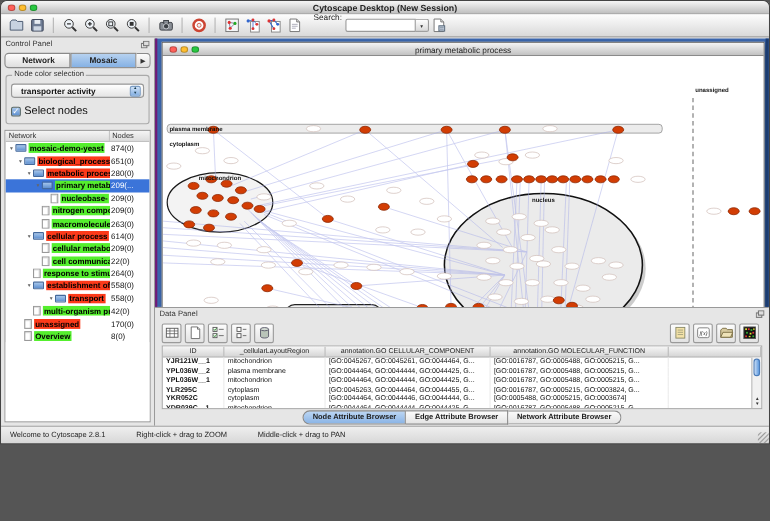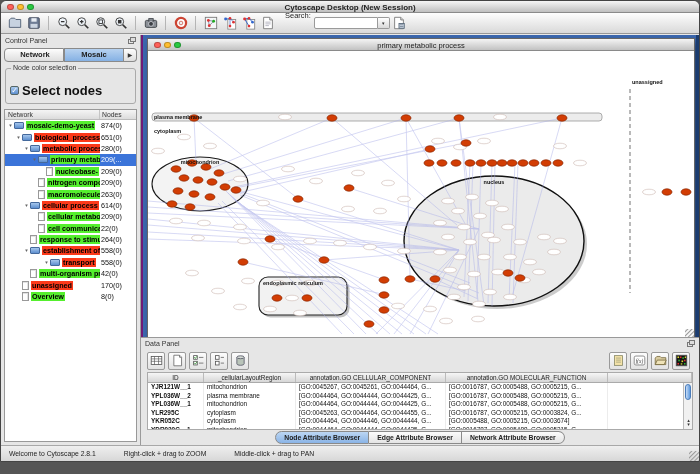--- a/index.html
+++ b/index.html
@@ -1,17 +1,17 @@
 <!DOCTYPE html>
 <html><head>
 <meta charset="utf-8">
 <style>
   *{box-sizing:border-box;margin:0;padding:0}
   body{font-family:"Liberation Sans",sans-serif;background:#555}
-  .app{width:700px;height:462px;position:relative;background:#e8e8e8;border:1px solid #444;overflow:hidden;border-radius:6px 6px 0 0}
+  .app{width:700px;height:404px;position:relative;background:#e8e8e8;border:1px solid #444;overflow:hidden;border-radius:6px 6px 0 0}
   
   .titlebar{height:12px;background:linear-gradient(#f6f6f6,#bfbfbf);border-bottom:1px solid #8a8a8a;position:relative;border-radius:6px 6px 0 0}
   .title{position:absolute;left:0;right:0;top:1.5px;text-align:center;font-size:8px;font-weight:bold;color:#222}
   .lights{position:absolute;left:6px;top:2.5px;display:flex;gap:3.5px}
   .light{width:6.5px;height:6.5px;border-radius:50%;border:1px solid rgba(0,0,0,.25)}
   .l-red{background:#ff6059}.l-yellow{background:#ffbe2f}.l-green{background:#29c941}
   
   .toolbar{height:21px;background:linear-gradient(#fdfdfd,#d9d9d9);border-bottom:1px solid #979797;display:flex;align-items:center;padding:0 4px}
   .tb-btn{width:17px;height:17px;display:flex;align-items:center;justify-content:center;margin:0 1px}
   .tb-btn svg{width:14px;height:14px}
@@ -29,21 +29,21 @@
   .cp-tab{flex:1;display:flex;align-items:center;justify-content:center;gap:2px;font-size:7.5px;font-weight:bold;height:14px;border:1px solid #8a8a8a;background:linear-gradient(#fdfdfd,#dedede);color:#222}
   .cp-tab.first{border-radius:4px 0 0 4px}
   .cp-tab.sel{background:linear-gradient(#b7d2f0,#85b1e4)}
   .cp-tab-arrow{width:13px;height:14px;border:1px solid #8a8a8a;border-left:none;border-radius:0 4px 4px 0;font-size:6px;display:flex;align-items:center;justify-content:center;background:linear-gradient(#fdfdfd,#dedede);color:#333}
   .groupbox{margin:4px 4px 2px;border:1px solid #aaa;border-radius:3px;padding:7px 4px 4px;position:relative}
   .gb-legend{position:absolute;top:-5px;left:5px;background:#e6e6e6;padding:0 2px;font-size:7px;color:#333}
   .dropdown{height:13px;border:1px solid #999;border-radius:3px;background:linear-gradient(#fff,#e4e4e4);display:flex;align-items:center;justify-content:space-between;padding:0 2px 0 8px;font-size:7.5px;font-weight:bold;color:#111}
   .dd-arrows{width:10px;height:10px;display:flex;flex-direction:column;align-items:center;justify-content:center;font-size:3.6px;line-height:3.6px;color:#134;background:linear-gradient(#cfe2f7,#82aee2);border-radius:2px;border:1px solid #7a9cc4}
   .checkbox-row{display:flex;align-items:center;gap:3px;margin:7px 0 1px}
   .checkbox{width:9px;height:9px;border:1px solid #566;border-radius:2px;background:linear-gradient(#a9c9ee,#5d8fd0);color:#fff;font-size:8px;line-height:7px;text-align:center}
-  .cb-label{font-size:13px;font-weight:bold;color:#111}
+  .cb-label{font-size:10px;font-weight:normal;color:#111}
   .tree-wrap{flex:1;margin:3px;border:1px solid #999;background:#fff;display:flex;flex-direction:column;overflow:hidden}
   .tree-header{display:flex;height:10px;background:linear-gradient(#f5f5f5,#dcdcdc);border-bottom:1px solid #bbb;font-size:6.8px;color:#333;flex:none}
   .th-net{flex:1;padding-left:3px;border-right:1px solid #c5c5c5;line-height:10px}
   .th-nodes{width:36px;padding-left:2px;line-height:10px}
   .tree-row{display:flex;align-items:center;height:11.4px;font-size:7.2px;flex:none;cursor:default}
   .tree-row.sel{background:#3b74d9}
   .tree-left{flex:1;display:flex;align-items:center;overflow:hidden;white-space:nowrap}
   .disclosure{width:7px;font-size:4.5px;color:#666;text-align:center;flex:none}
   .ticon{flex:none;margin-right:2px}
   .folder{width:10px;height:7px;background:linear-gradient(#a5c6ec,#5e8fcf);border:1px solid #44699c;border-radius:1px}
@@ -236,20 +236,27 @@
             <span class=""></span>
             <span>Network</span>
           </div>
           <div class="cp-tab sel">
             <span>Mosaic</span>
           </div>
           <div class="cp-tab-arrow">▶</div>
         </div>
       <div class="groupbox">
         <span class="gb-legend">Node color selection</span>
+        <div class="dropdown">
+          <span>transporter activity</span>
+          <span class="dd-arrows">
+              <span>▲</span>
+              <span>▼</span>
+            </span>
+        </div>
         <div class="checkbox-row">
           <span class="checkbox">✓</span>
           <span class="cb-label">Select nodes</span>
         </div>
       </div>
       <div class="tree-wrap">
         <div class="tree-header">
           <span class="th-net">Network</span>
           <span class="th-nodes">Nodes</span>
         </div>

